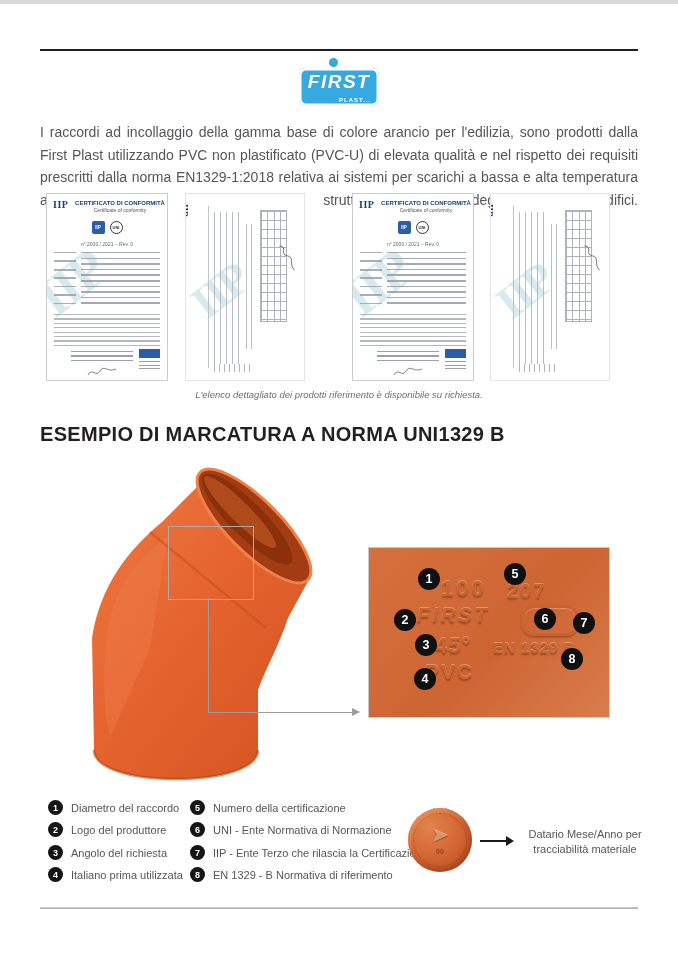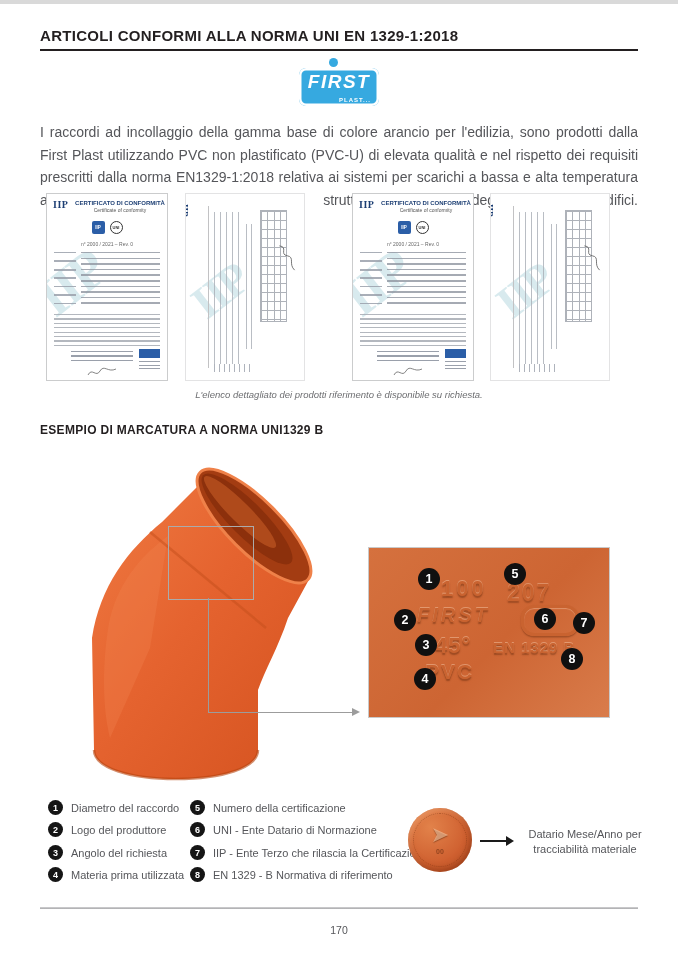--- a/index.html
+++ b/index.html
@@ -68,36 +68,36 @@
        background-image:repeating-linear-gradient(to right,#9aa0a8 0 .7px,transparent .7px 6.5px),
                         repeating-linear-gradient(to bottom,#9aa0a8 0 .7px,transparent .7px 9px);}
   .rot-sign{position:absolute;right:2px;top:58px;transform:rotate(70deg);}
   .rot-bottom-marks{position:absolute;left:28px;bottom:8px;width:40px;height:8px;
        background:repeating-linear-gradient(to right,#9aa0ab 0 1px,transparent 1px 5px);opacity:.8;}
 
   .cert-caption{position:absolute;left:0;top:389px;width:678px;margin:0;text-align:center;
                 font-size:9.5px;font-style:italic;color:#6d6e71;}
 
   
-  .marking-heading{position:absolute;left:40px;top:423px;margin:0;font-size:12px;font-weight:700;
+  .marking-heading{position:absolute;left:40px;top:423px;margin:0;font-size:20px;font-weight:700;
                    letter-spacing:.3px;color:#231f20;}
   .fitting-svg{position:absolute;left:50px;top:458px;}
   .callout-box{position:absolute;left:168px;top:526px;width:84px;height:72px;border:1px solid #ababab;}
   .callout-vline{position:absolute;left:208px;top:598px;width:1px;height:115px;background:#9c9c9c;}
   .callout-hline{position:absolute;left:208px;top:712px;width:146px;height:1px;background:#9c9c9c;}
   .callout-arrowhead{position:absolute;left:352px;top:708px;width:0;height:0;
        border-left:8px solid #9c9c9c;border-top:4.5px solid transparent;border-bottom:4.5px solid transparent;}
 
   .detail-panel{position:absolute;left:368px;top:547px;width:242px;height:171px;overflow:hidden;
        border:1px solid #c9c9c9;box-sizing:border-box;
        background:linear-gradient(135deg,#d5713e 0%,#cd6533 55%,#d97c4b 100%);}
   .emboss{position:absolute;font-weight:700;color:#c96330;
           text-shadow:0 -1px 0 rgba(255,226,200,.38),0 1.5px 1.5px rgba(92,35,8,.45);}
   .e-100{left:72px;top:28px;font-size:22px;letter-spacing:3px;}
-  .e-207{left:138px;top:32px;font-size:23px;letter-spacing:2px;opacity:.85;}
+  .e-207{left:138px;top:32px;font-size:20px;letter-spacing:2px;opacity:.85;}
   .e-first{left:48px;top:56px;font-size:20px;letter-spacing:3px;font-style:italic;}
   .e-unioval{left:152px;top:57px;width:52px;height:25px;border:3px solid #c96330;border-radius:13px;
              box-shadow:0 1.5px 1.5px rgba(92,35,8,.4),inset 0 1px 1px rgba(255,226,200,.35);}
   .e-45{left:66px;top:85px;font-size:22px;letter-spacing:1px;}
   .e-norm{left:124px;top:91px;font-size:15px;letter-spacing:1px;}
   .e-pvc{left:56px;top:112px;font-size:21px;letter-spacing:2px;}
   .mk{position:absolute;width:22px;height:22px;border-radius:50%;background:#101010;color:#fff;
       font-size:12.5px;font-weight:700;display:flex;align-items:center;justify-content:center;}
 
   
@@ -126,21 +126,20 @@
   .footer-rule{position:absolute;left:40px;top:907px;width:598px;height:2px;
        background:linear-gradient(#d2d2d4,#a9a9ab);}
   .page-number{position:absolute;left:0;top:924px;width:678px;text-align:center;font-size:10.5px;color:#55565a;}
 </style>
 </head>
 <body>
 
 <div class="page">
   <div class="top-edge"></div>
 
-  <h1 class="page-title">ARTICOLI CONFORMI ALLA NORMA UNI EN 1329-1:2018</h1>
   <div class="title-rule"></div>
 
   <div class="brand-logo">
     <span class="logo-dot"></span>
     <div class="logo-box">
       <span class="logo-first">FIRST</span>
       <span class="logo-plast">PLAST...</span>
     </div>
   </div>
 
@@ -272,29 +271,29 @@
   <div class="legend-item" style="left:48px;top:822px;">
     <span class="lg-num">2</span>
     <span class="lg-label">Logo del produttore</span>
   </div>
   <div class="legend-item" style="left:48px;top:845px;">
     <span class="lg-num">3</span>
     <span class="lg-label">Angolo del richiesta</span>
   </div>
   <div class="legend-item" style="left:48px;top:867px;">
     <span class="lg-num">4</span>
-    <span class="lg-label">Materia prima utilizzata</span>
+    <span class="lg-label">Italiano prima utilizzata</span>
   </div>
   <div class="legend-item" style="left:190px;top:800px;">
     <span class="lg-num">5</span>
     <span class="lg-label">Numero della certificazione</span>
   </div>
   <div class="legend-item" style="left:190px;top:822px;">
     <span class="lg-num">6</span>
-    <span class="lg-label">UNI - Ente Datario di Normazione</span>
+    <span class="lg-label">UNI - Ente Normativa di Normazione</span>
   </div>
   <div class="legend-item" style="left:190px;top:845px;">
     <span class="lg-num">7</span>
     <span class="lg-label">IIP - Ente Terzo che rilascia la Certificazione</span>
   </div>
   <div class="legend-item" style="left:190px;top:867px;">
     <span class="lg-num">8</span>
     <span class="lg-label">EN 1329 - B Normativa di riferimento</span>
   </div>
 
@@ -302,14 +301,13 @@
     <div class="stamp-ring"></div>
     <div class="stamp-arrow-glyph">➤</div>
     <div class="stamp-00">00</div>
   </div>
   <div class="stamp-arrow-line"></div>
   <div class="stamp-arrow-head"></div>
   <div class="stamp-note">Datario Mese/Anno per
 tracciabilità materiale</div>
 
   <div class="footer-rule"></div>
-  <div class="page-number">170</div>
 </div>
 
 </body></html>

